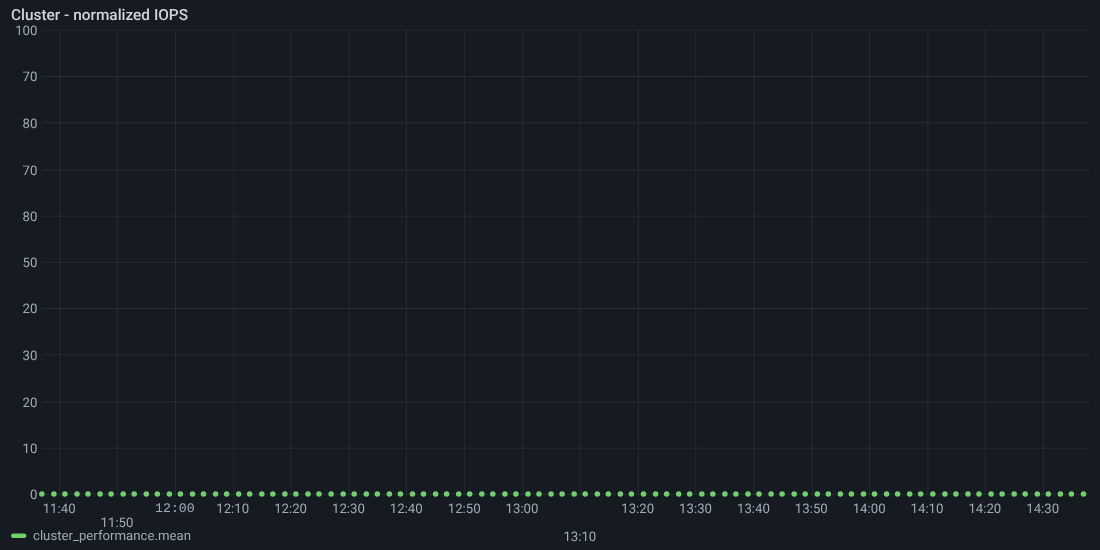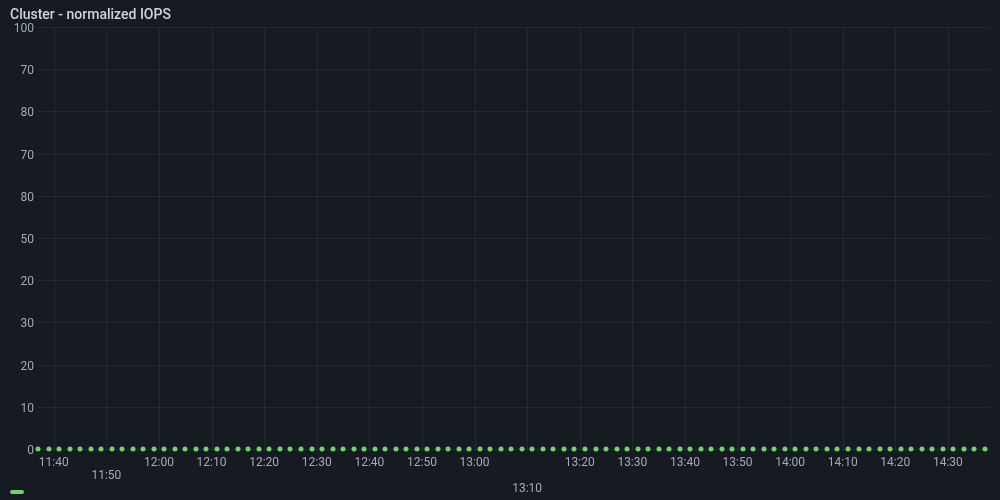--- a/index.html
+++ b/index.html
@@ -241,34 +241,35 @@
         <div class="dot" style="left: 96.1326%;"></div>
         <div class="dot" style="left: 97.2376%;"></div>
         <div class="dot" style="left: 98.3425%;"></div>
         <div class="dot" style="left: 99.4475%;"></div>
       </div>
   </div>
 
   <div id="xlabels">
       <div class="xlabel" style="left: 53.779px;">11:40</div>
       <div class="xlabel" style="left: 106.376px; margin-top: 13px;">11:50</div>
-      <div class="xlabel" style="left: 158.972px;">12:00</div>
+      <div class="xlabel" style="left: 158.972px; font-family: Liberation Mono, monospace;">12:00</div>
       <div class="xlabel" style="left: 211.569px;">12:10</div>
       <div class="xlabel" style="left: 264.166px;">12:20</div>
       <div class="xlabel" style="left: 316.762px;">12:30</div>
       <div class="xlabel" style="left: 369.359px;">12:40</div>
       <div class="xlabel" style="left: 421.956px;">12:50</div>
       <div class="xlabel" style="left: 474.552px;">13:00</div>
       <div class="xlabel" style="left: 527.149px; margin-top: 26px;">13:10</div>
       <div class="xlabel" style="left: 579.746px;">13:20</div>
       <div class="xlabel" style="left: 632.343px;">13:30</div>
       <div class="xlabel" style="left: 684.939px;">13:40</div>
       <div class="xlabel" style="left: 737.536px;">13:50</div>
       <div class="xlabel" style="left: 790.133px;">14:00</div>
       <div class="xlabel" style="left: 842.729px;">14:10</div>
       <div class="xlabel" style="left: 895.326px; text-align: center;">14:20</div>
       <div class="xlabel" style="left: 947.923px;">14:30</div>
     </div>
 
   <div class="legend">
     <span class="legend-swatch"></span>
+    <span>cluster_performance.mean</span>
   </div>
 </div>
 
 </body></html>

